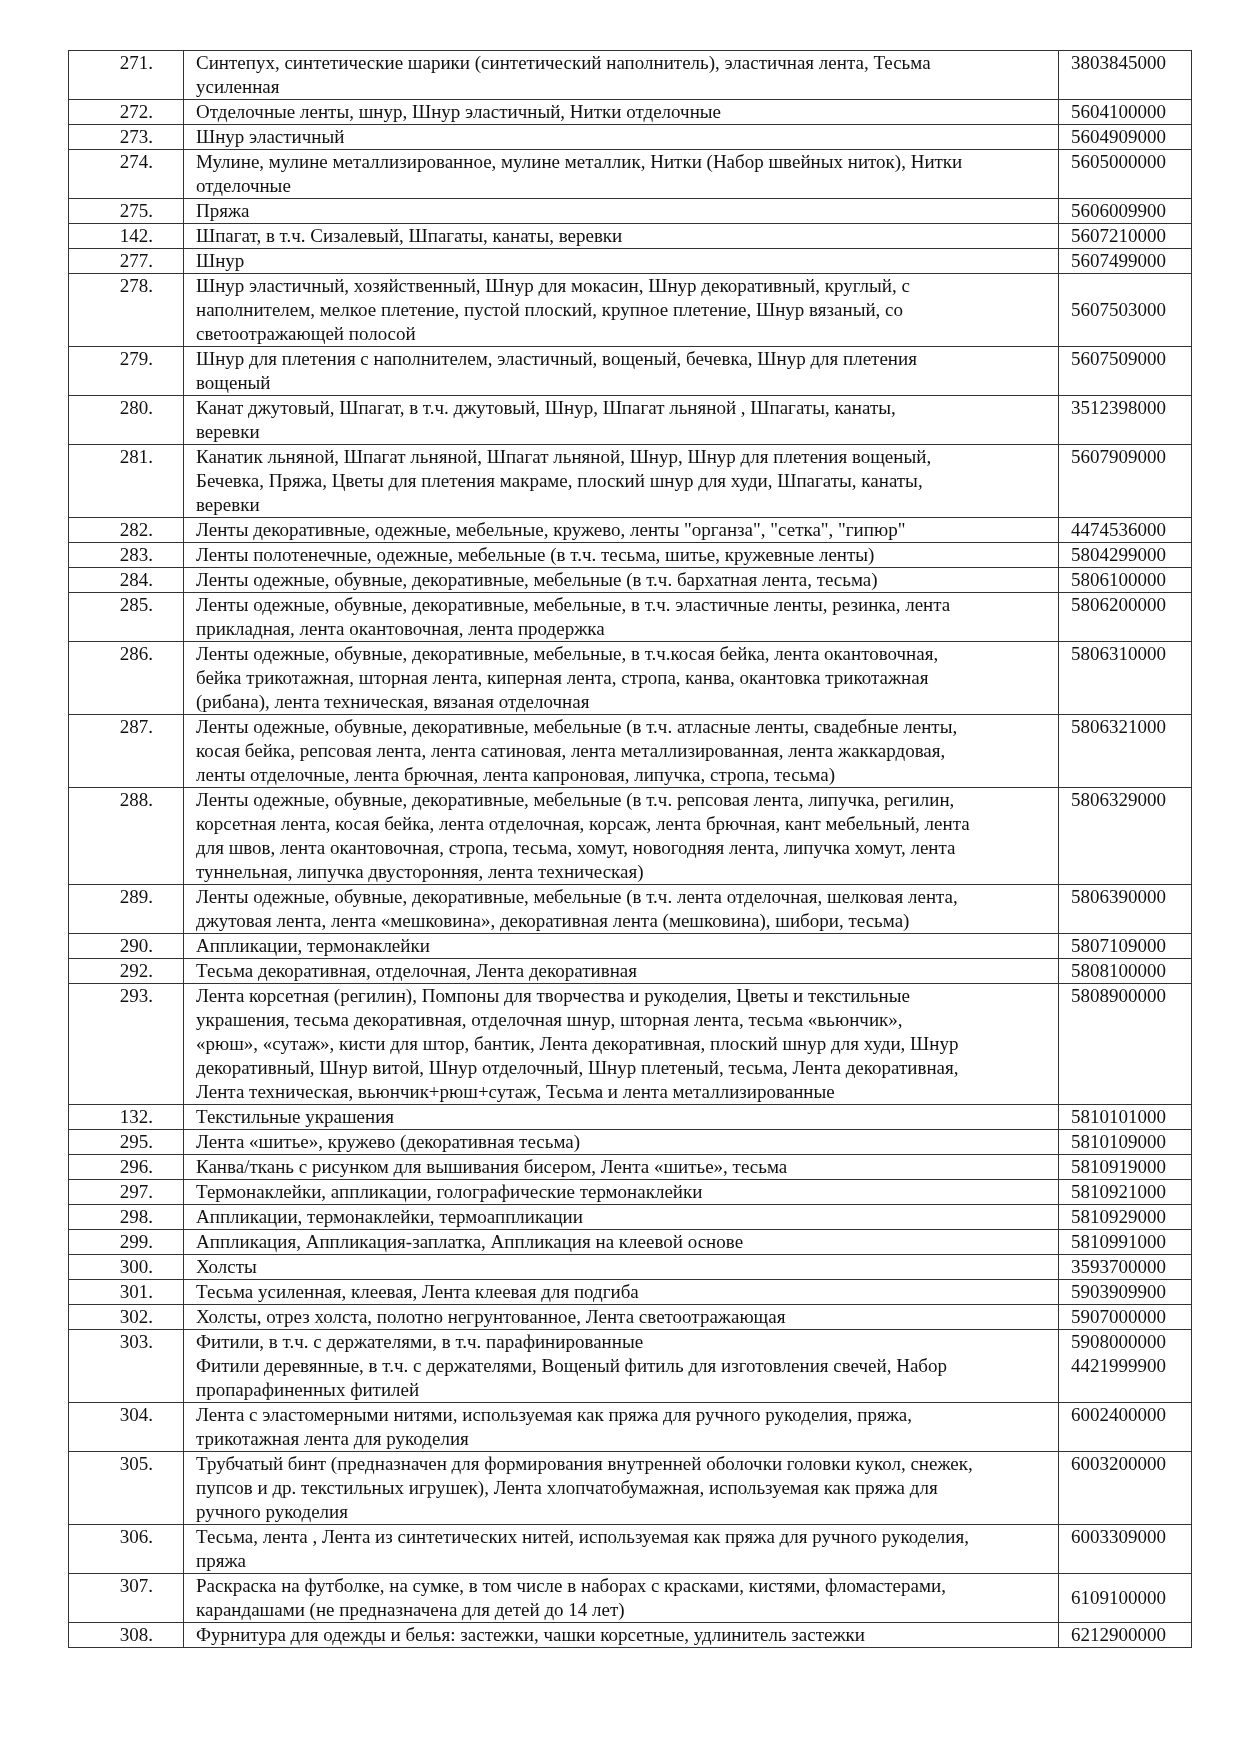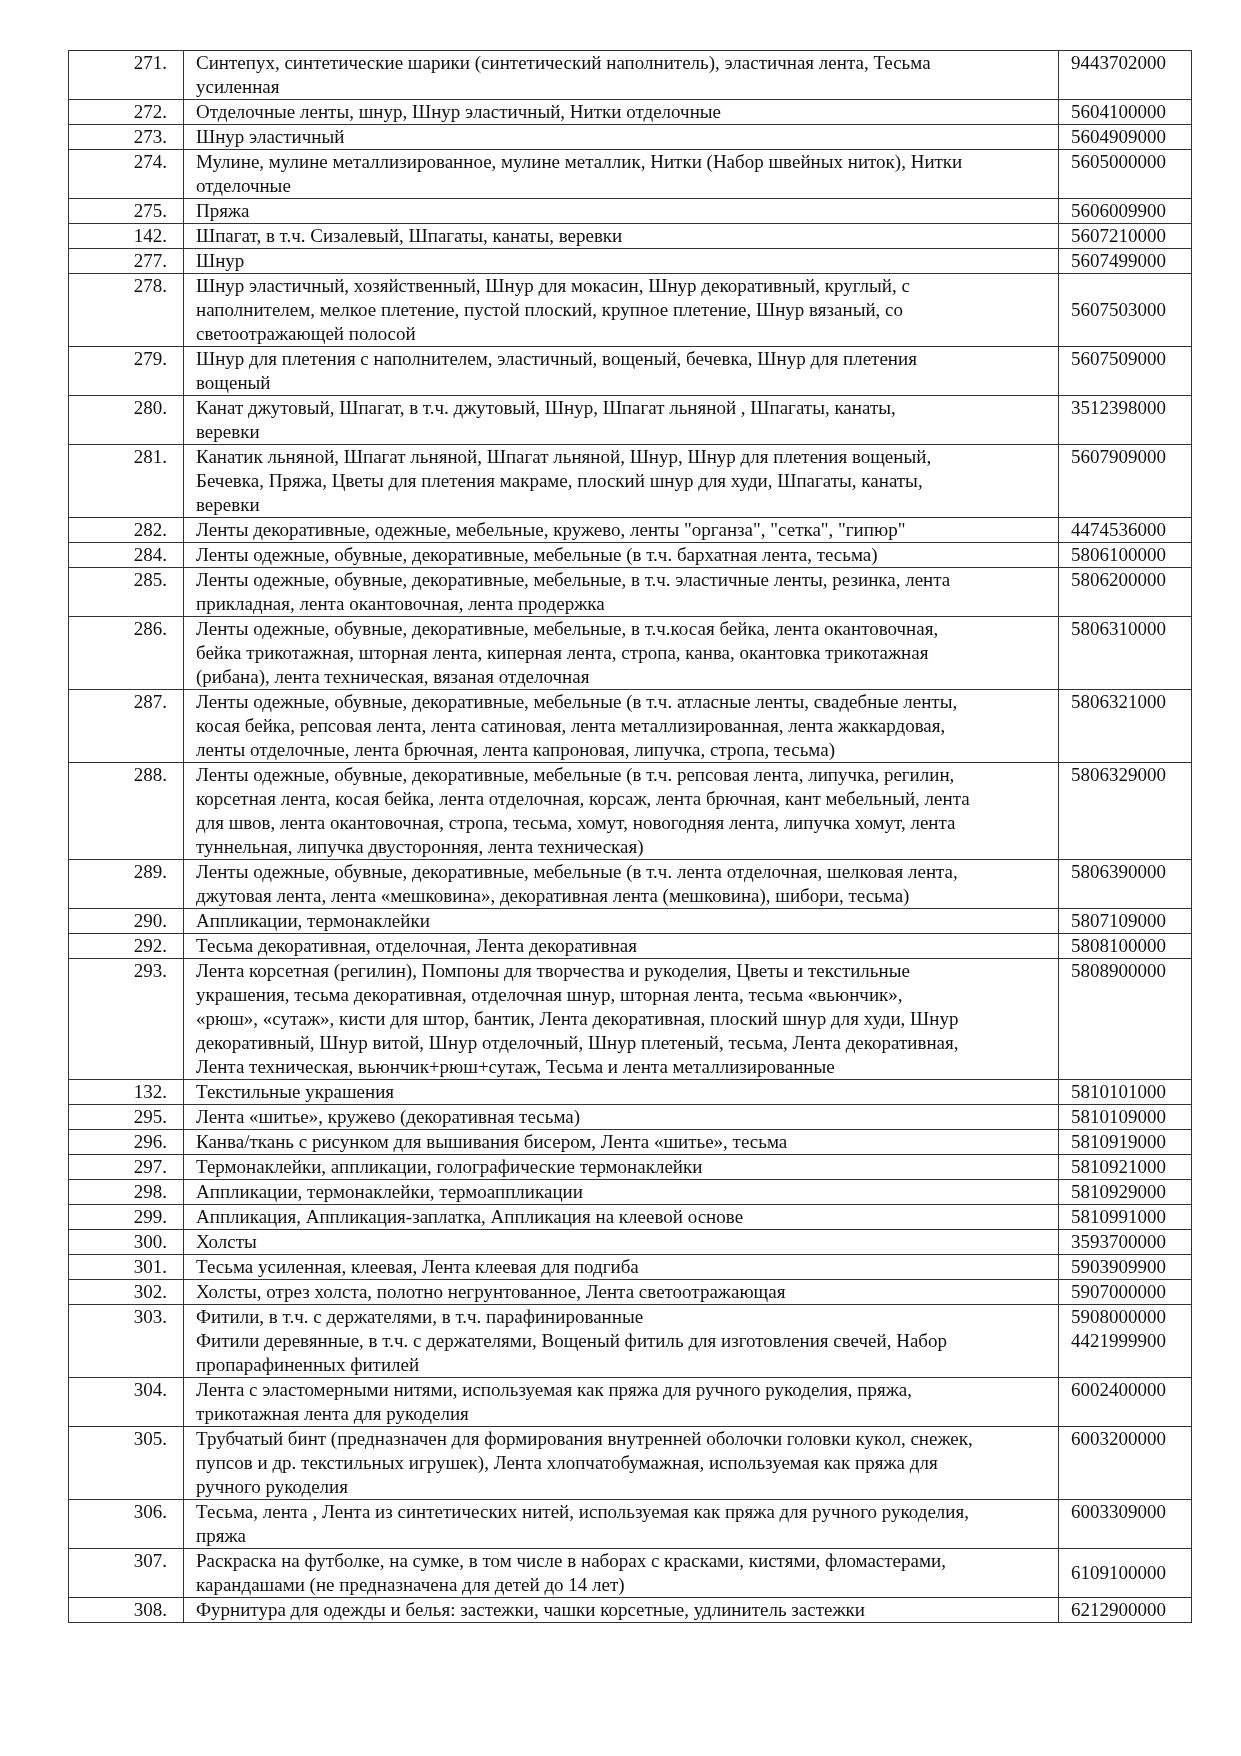--- a/index.html
+++ b/index.html
@@ -14,21 +14,21 @@
   .doc-table td {
     border: 1px solid #333;
     padding: 0 12px;
     vertical-align: top;
     white-space: nowrap;
     overflow: hidden;
   }
   .doc-table col.c-num { width: 115px; }
   .doc-table col.c-desc { width: 875px; }
   .doc-table col.c-code { width: 133px; }
-  .doc-table td.num { text-align: right; padding-right: 16px; }
+  .doc-table td.num { text-align: right; padding-right: 30px; }
   .doc-table td.code { padding-left: 12px; }
   .doc-table td.code.mid { vertical-align: middle; }
   .line { display: block; }
 </style>
 </head>
 <body>
 
 <table class="doc-table">
   <colgroup>
     <col class="c-num">
@@ -36,21 +36,21 @@
       <col class="c-code">
   </colgroup>
   <tbody id="table-body">
       <tr>
         <td class="num">271.</td>
         <td class="desc">
           <span class="line">Синтепух, синтетические шарики (синтетический наполнитель), эластичная лента, Тесьма</span>
           <span class="line">усиленная</span>
         </td>
         <td class="code">
-          <span class="line">9443702000</span>
+          <span class="line">3803845000</span>
         </td>
       </tr>
       <tr>
         <td class="num">272.</td>
         <td class="desc">
           <span class="line">Отделочные ленты, шнур, Шнур эластичный, Нитки отделочные</span>
         </td>
         <td class="code">
           <span class="line">5604100000</span>
         </td>
@@ -143,20 +143,29 @@
           <span class="line">5607909000</span>
         </td>
       </tr>
       <tr>
         <td class="num">282.</td>
         <td class="desc">
           <span class="line">Ленты декоративные, одежные, мебельные, кружево, ленты "органза", "сетка", "гипюр"</span>
         </td>
         <td class="code">
           <span class="line">4474536000</span>
+        </td>
+      </tr>
+      <tr>
+        <td class="num">283.</td>
+        <td class="desc">
+          <span class="line">Ленты полотенечные, одежные, мебельные (в т.ч. тесьма, шитье, кружевные ленты)</span>
+        </td>
+        <td class="code">
+          <span class="line">5804299000</span>
         </td>
       </tr>
       <tr>
         <td class="num">284.</td>
         <td class="desc">
           <span class="line">Ленты одежные, обувные, декоративные, мебельные (в т.ч. бархатная лента, тесьма)</span>
         </td>
         <td class="code">
           <span class="line">5806100000</span>
         </td>

